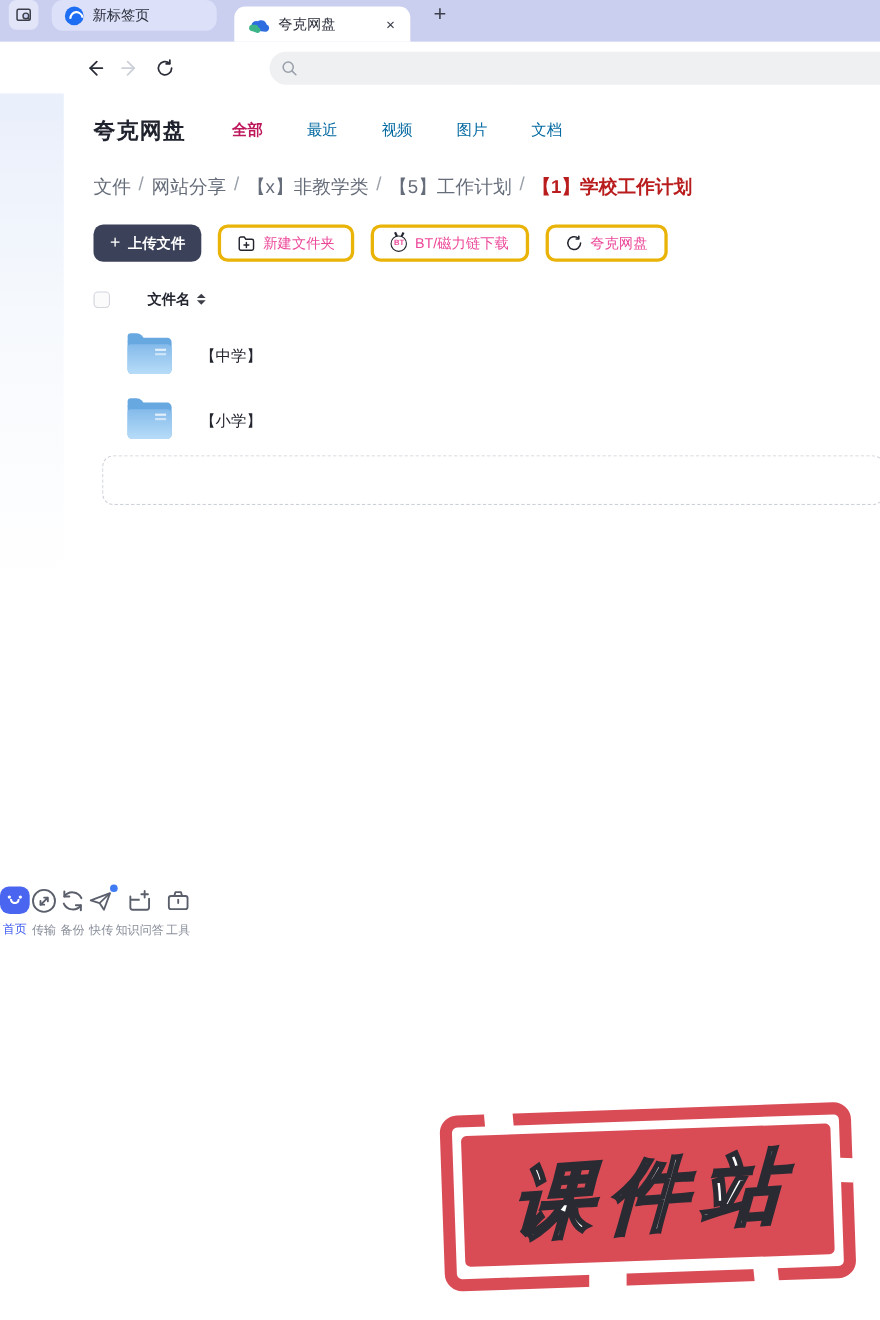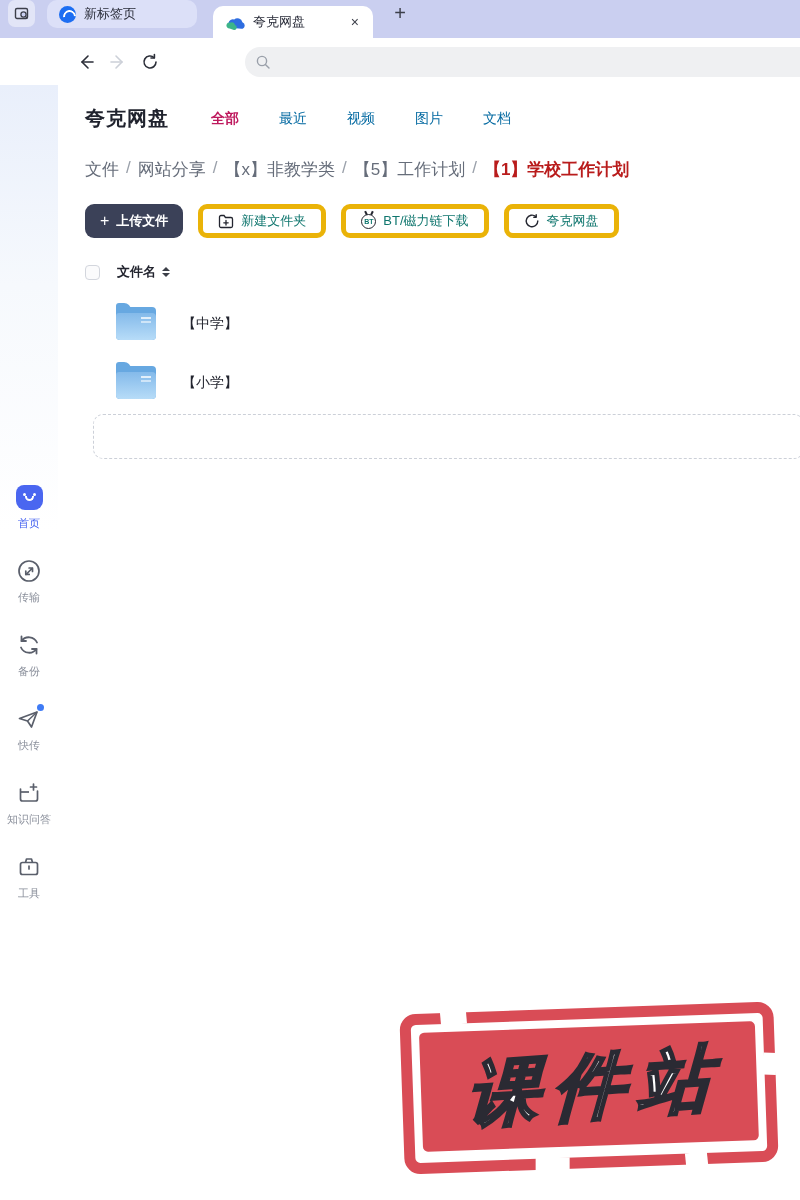--- a/index.html
+++ b/index.html
@@ -57,21 +57,21 @@
   .searchbar {
     flex:1; height:30px; margin-left:72px; background:#eff0f2;
     border-radius:15px 0 0 15px; display:flex; align-items:center; padding-left:10px;
   }
 
   
   .app { display:flex; height:1115px; }
   .sidebar {
     width:58px; flex:none; padding-top:400px;
     background:linear-gradient(180deg,#e9effb 0%,#f6f9fd 18%,#ffffff 40%);
-    display:flex; flex-direction:column; align-items:center;
+    display:flex; flex-direction:row; align-items:center;
   }
   .side-item {
     display:flex; flex-direction:column; align-items:center;
     margin-bottom:27px; cursor:pointer; width:100%;
   }
   .side-item .lbl { font-size:11px; color:#8a8f9b; margin-top:6px; white-space:nowrap; }
   .side-item.active .lbl { color:#3f5df0; }
   .home-ic {
     width:27px; height:25px; background:#4a66f0; border-radius:8px 8px 9px 9px;
     position:relative;
@@ -100,41 +100,41 @@
 
   .crumbs { margin-top:26px; font-size:17px; color:#666d7a; display:flex; flex-wrap:nowrap; }
   .crumb { cursor:pointer; white-space:nowrap; }
   .crumb-sep { margin:0 7px; color:#9aa0aa; }
   .crumb.last { color:#b91c1c; font-weight:700; cursor:default; }
 
   .toolbar { margin-top:23px; display:flex; gap:15px; }
   .btn {
     height:34px; border-radius:9px; display:flex; align-items:center;
     padding:0 15px; font-size:13px; cursor:pointer; background:#fff;
-    border:5px solid #eab308; color:#0f766e; white-space:nowrap;
+    border:3px solid #eab308; color:#ec4899; white-space:nowrap;
   }
   .btn.primary { background:#3b4158; border:none; color:#fff; font-weight:600; }
   .btn .bic { margin-right:7px; display:flex; align-items:center; }
   .bt-circle {
     width:15px; height:15px; border:1.4px solid #23252f; border-radius:50%;
     font-size:7px; font-weight:700; display:flex; align-items:center; justify-content:center;
     position:relative;
   }
   .bt-circle::before, .bt-circle::after {
     content:''; position:absolute; top:-4px; width:1.5px; height:4px; background:#23252f;
   }
   .bt-circle::before { left:3px; transform:rotate(-25deg); }
   .bt-circle::after { right:3px; transform:rotate(25deg); }
 
   .list-head { margin-top:25px; display:flex; align-items:center; }
   .checkbox {
     width:15px; height:15px; border:1.5px solid #d3d6dd; border-radius:4px;
     background:#fbfbfc; cursor:pointer;
   }
-  .list-head .col-label { font-size:13px; font-weight:600; margin-left:17px; color:#23252f; }
+  .list-head .col-label { font-size:13px; font-weight:600; margin-left:34px; color:#23252f; }
   .sort-ic { display:inline-flex; flex-direction:column; margin-left:6px; gap:2px; cursor:pointer; }
   .sort-ic i { width:0; height:0; border-left:4px solid transparent; border-right:4px solid transparent; }
   .sort-ic .up { border-bottom:4px solid #3c3f48; }
   .sort-ic .dn { border-top:4px solid #3c3f48; }
 
   .file-row { display:flex; align-items:center; margin-top:26px; cursor:pointer; }
   .file-row .fname { font-size:14px; color:#23252f; margin-left:26px; }
   .folder-ic { width:40px; height:33px; position:relative; margin-left:31px; }
   .folder-ic .back {
     position:absolute; inset:0; background:#67a8e1; border-radius:4px;

